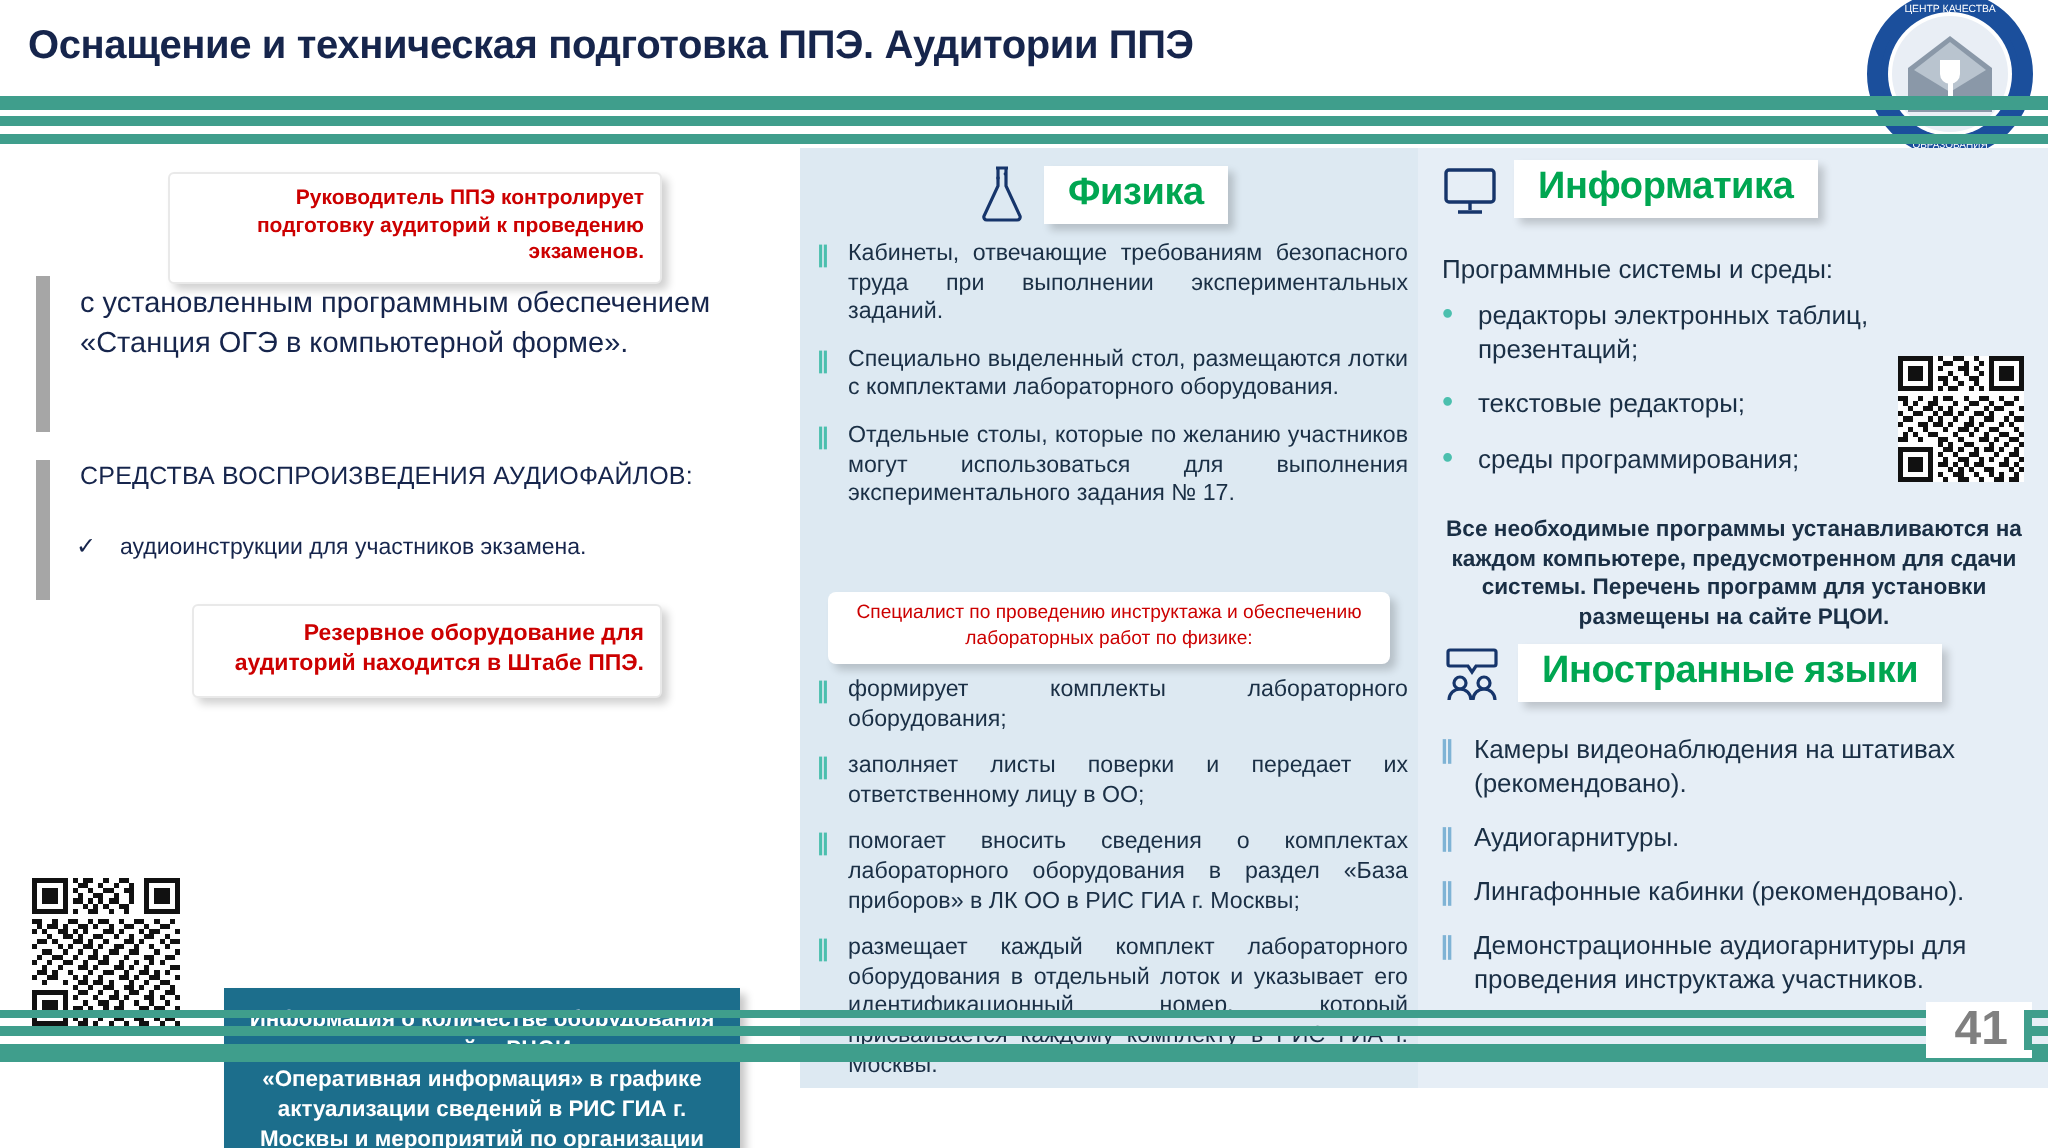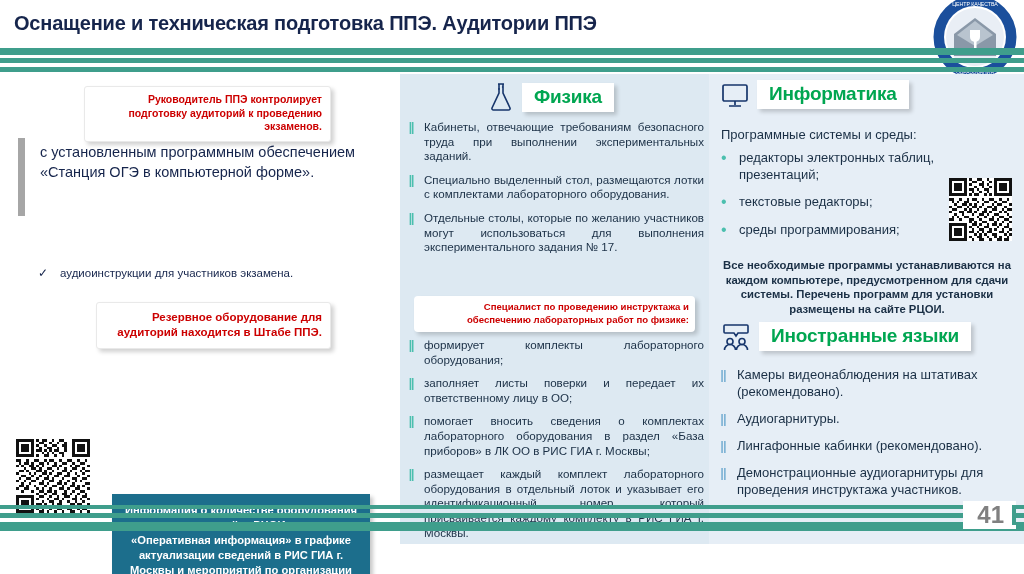--- a/index.html
+++ b/index.html
@@ -154,21 +154,21 @@
   }
   .mid-txt {
     flex: 1 1 auto;
     font-size: 11.6px; line-height: 14.6px; color: #1a2f45;
     text-align: justify;
   }
   #mid-callout {
     position: absolute; left: 14px; top: 222px; width: 281px;
     background: #ffffff; border-radius: 4px;
     box-shadow: 3px 3px 4px rgba(0,0,0,0.18);
-    color: #cc0000; font-weight: bold; text-align: right;
+    color: #cc0000; font-weight: normal; text-align: center;
     font-size: 9.6px; line-height: 12.6px;
     padding: 5px 6px 6px 6px;
   }
 
   
   .col-right { position: absolute; left: 709px; top: 74px; width: 315px; height: 470px; }
   .r-lead {
     position: absolute; left: 12px; top: 52px;
     font-size: 13px; color: #1a2f45; line-height: 17px;
   }
@@ -235,20 +235,26 @@
 
     <div class="red-callout" id="callout-top">Руководитель ППЭ контролирует подготовку аудиторий к проведению экзаменов.</div>
 
     <div class="accent-block" style="left:18px; top:64px; width:360px; height:78px;">
       <div class="accent-bar"></div>
       <div class="accent-body">
         <div class="lead-text">с установленным программным обеспечением «Станция ОГЭ в компьютерной форме».</div>
       </div>
     </div>
 
+    <div class="accent-block" style="left:18px; top:156px; width:340px; height:70px;">
+      <div class="accent-bar"></div>
+      <div class="accent-body">
+        <div class="sub-head">СРЕДСТВА ВОСПРОИЗВЕДЕНИЯ АУДИОФАЙЛОВ:</div>
+      </div>
+    </div>
 
     <div class="check-row">
       <span class="ck">✓</span><span>аудиоинструкции для участников экзамена.</span>
     </div>
 
     <div class="red-callout" id="callout-reserve">Резервное оборудование для аудиторий находится в Штабе ППЭ.</div>
 
     <div id="qr-left">
       <svg class="qr" width="74" height="74" viewBox="0 0 29 29" shape-rendering="crispEdges">
         <rect width="29" height="29" fill="#ffffff"></rect>

